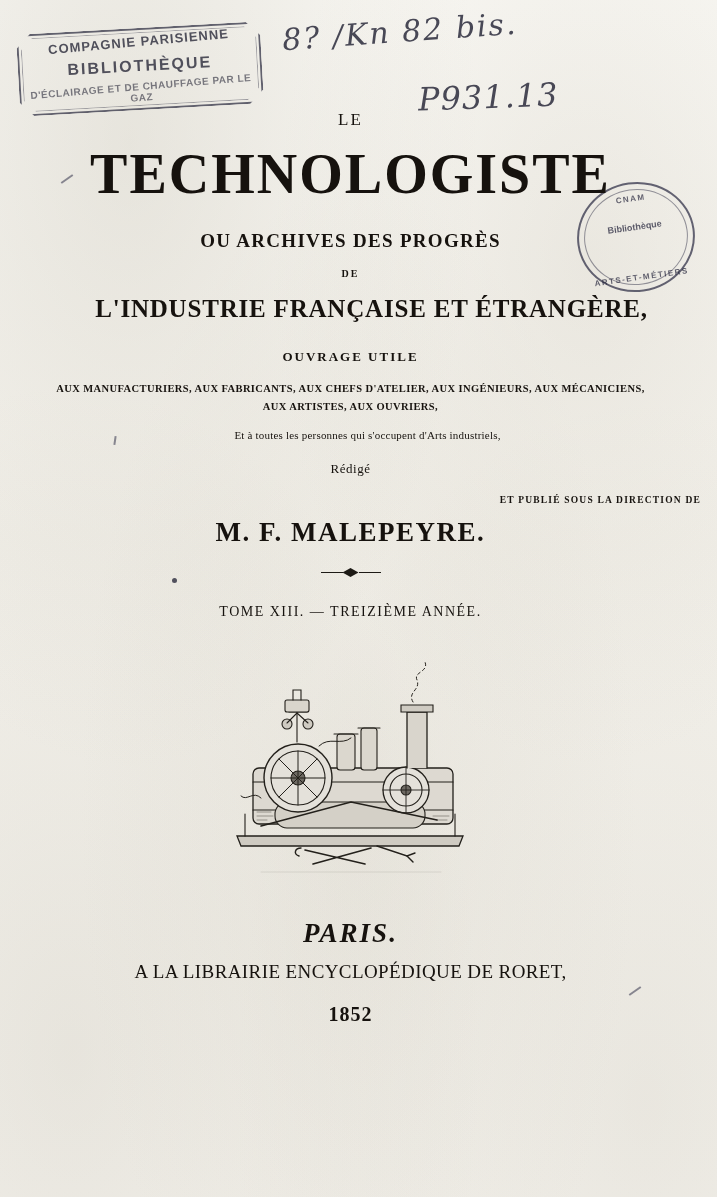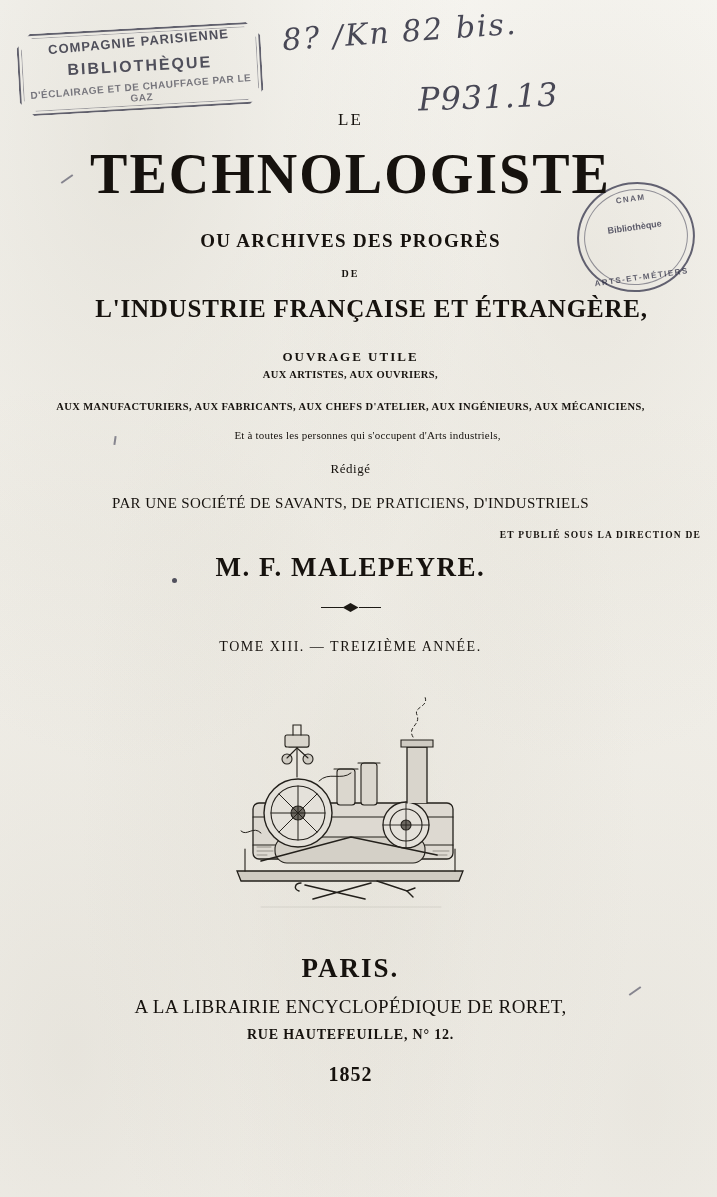--- a/index.html
+++ b/index.html
@@ -278,20 +278,21 @@
     height: 230px;
     position: relative;
   }
 
   
   .paris {
     margin-top: 38px;
     font-size: 27px;
     font-weight: bold;
     letter-spacing: 2px;
+    font-style: italic;
   }
   .librairie {
     margin-top: 12px;
     font-size: 19px;
     letter-spacing: .4px;
   }
   .rue {
     margin-top: 9px;
     font-size: 14px;
     font-weight: bold;
@@ -357,25 +358,24 @@
   <div class="pen-tick" style="left:60px;top:178px;"></div>
   <div class="pen-tick" style="left:628px;top:990px;"></div>
 
   <div class="content">
     <div class="le">LE</div>
     <div class="maintitle">TECHNOLOGISTE</div>
     <div class="sub1">OU ARCHIVES DES PROGRÈS</div>
     <div class="de">DE</div>
     <div class="sub2">L'INDUSTRIE FRANÇAISE ET ÉTRANGÈRE,</div>
     <div class="sub3">OUVRAGE UTILE</div>
+    <div class="sub4">AUX MANUFACTURIERS, AUX FABRICANTS, AUX CHEFS D'ATELIER, AUX INGÉNIEURS, AUX MÉCANICIENS,</div>
     <div class="sub4" style="margin-top:2px;">AUX ARTISTES, AUX OUVRIERS,</div>
-    <div class="sub4">AUX MANUFACTURIERS, AUX FABRICANTS, AUX CHEFS D'ATELIER, AUX INGÉNIEURS, AUX MÉCANICIENS,</div>
     <div class="sub5">Et à toutes les personnes qui s'occupent d'Arts industriels,</div>
     <div class="redige">Rédigé</div>
-    <div class="societe">PAR UNE SOCIÉTÉ DE SAVANTS, DE PRATICIENS, D'INDUSTRIELS</div>
     <div class="publie">ET PUBLIÉ SOUS LA DIRECTION DE</div>
     <div class="author">M. F. MALEPEYRE.</div>
     <div class="ornament">
         <span></span>
       </div>
     <div class="tome">TOME XIII. — TREIZIÈME ANNÉE.</div>
 
     <div class="engraving">
       <svg viewBox="0 0 300 230" width="300" height="230" aria-hidden="true">
         <g fill="none" stroke="#23201b" stroke-width="1.1" stroke-linecap="round">
@@ -430,16 +430,15 @@
             <path d="M56 170 L66 170 M56 166 L72 166 M56 162 L70 162"></path>
             <path d="M236 170 L246 170 M232 166 L248 166"></path>
             <path d="M60 222 L240 222" opacity=".25"></path>
           </g>
         </g>
       </svg>
     </div>
 
     <div class="paris">PARIS.</div>
     <div class="librairie">A LA LIBRAIRIE ENCYCLOPÉDIQUE DE RORET,</div>
-    <div class="rue">RUE HAUTEFEUILLE, N° 12.</div>
     <div class="year">1852</div>
   </div>
 </div>
 
 </body></html>

